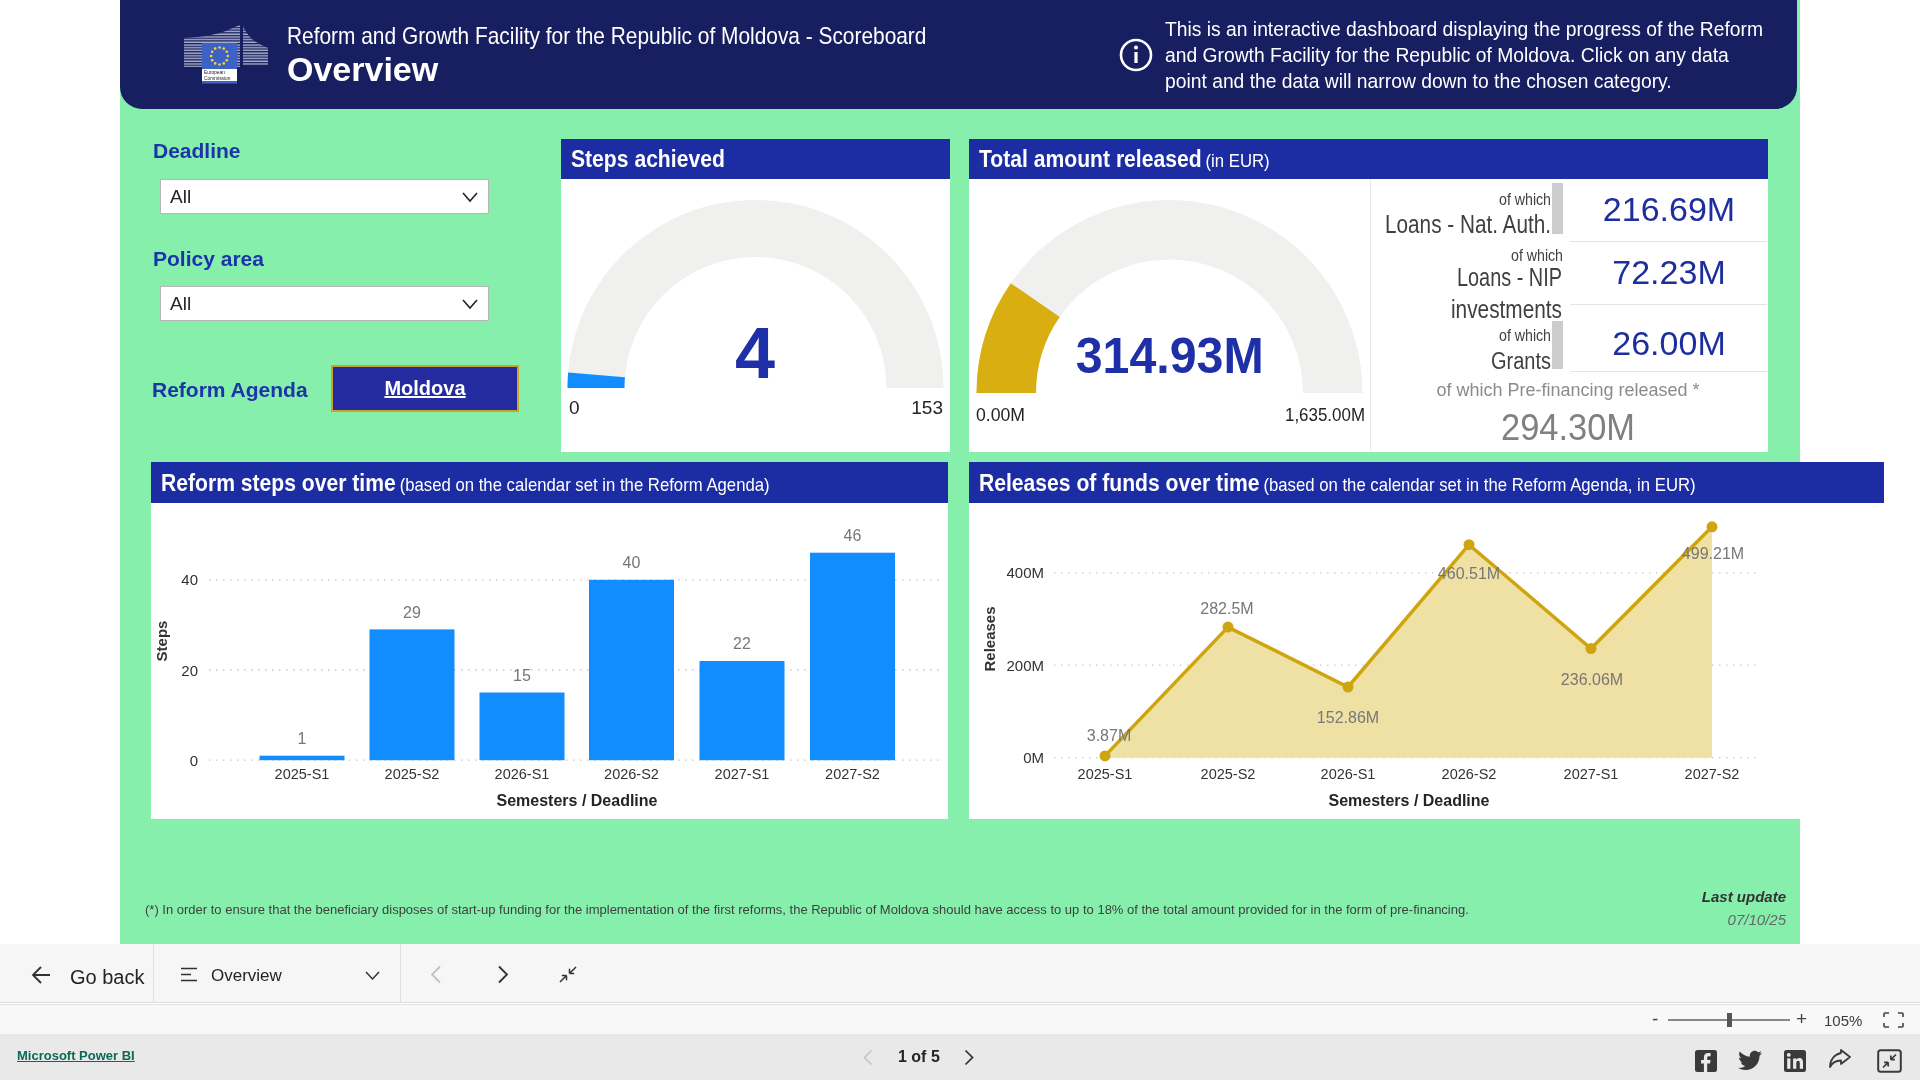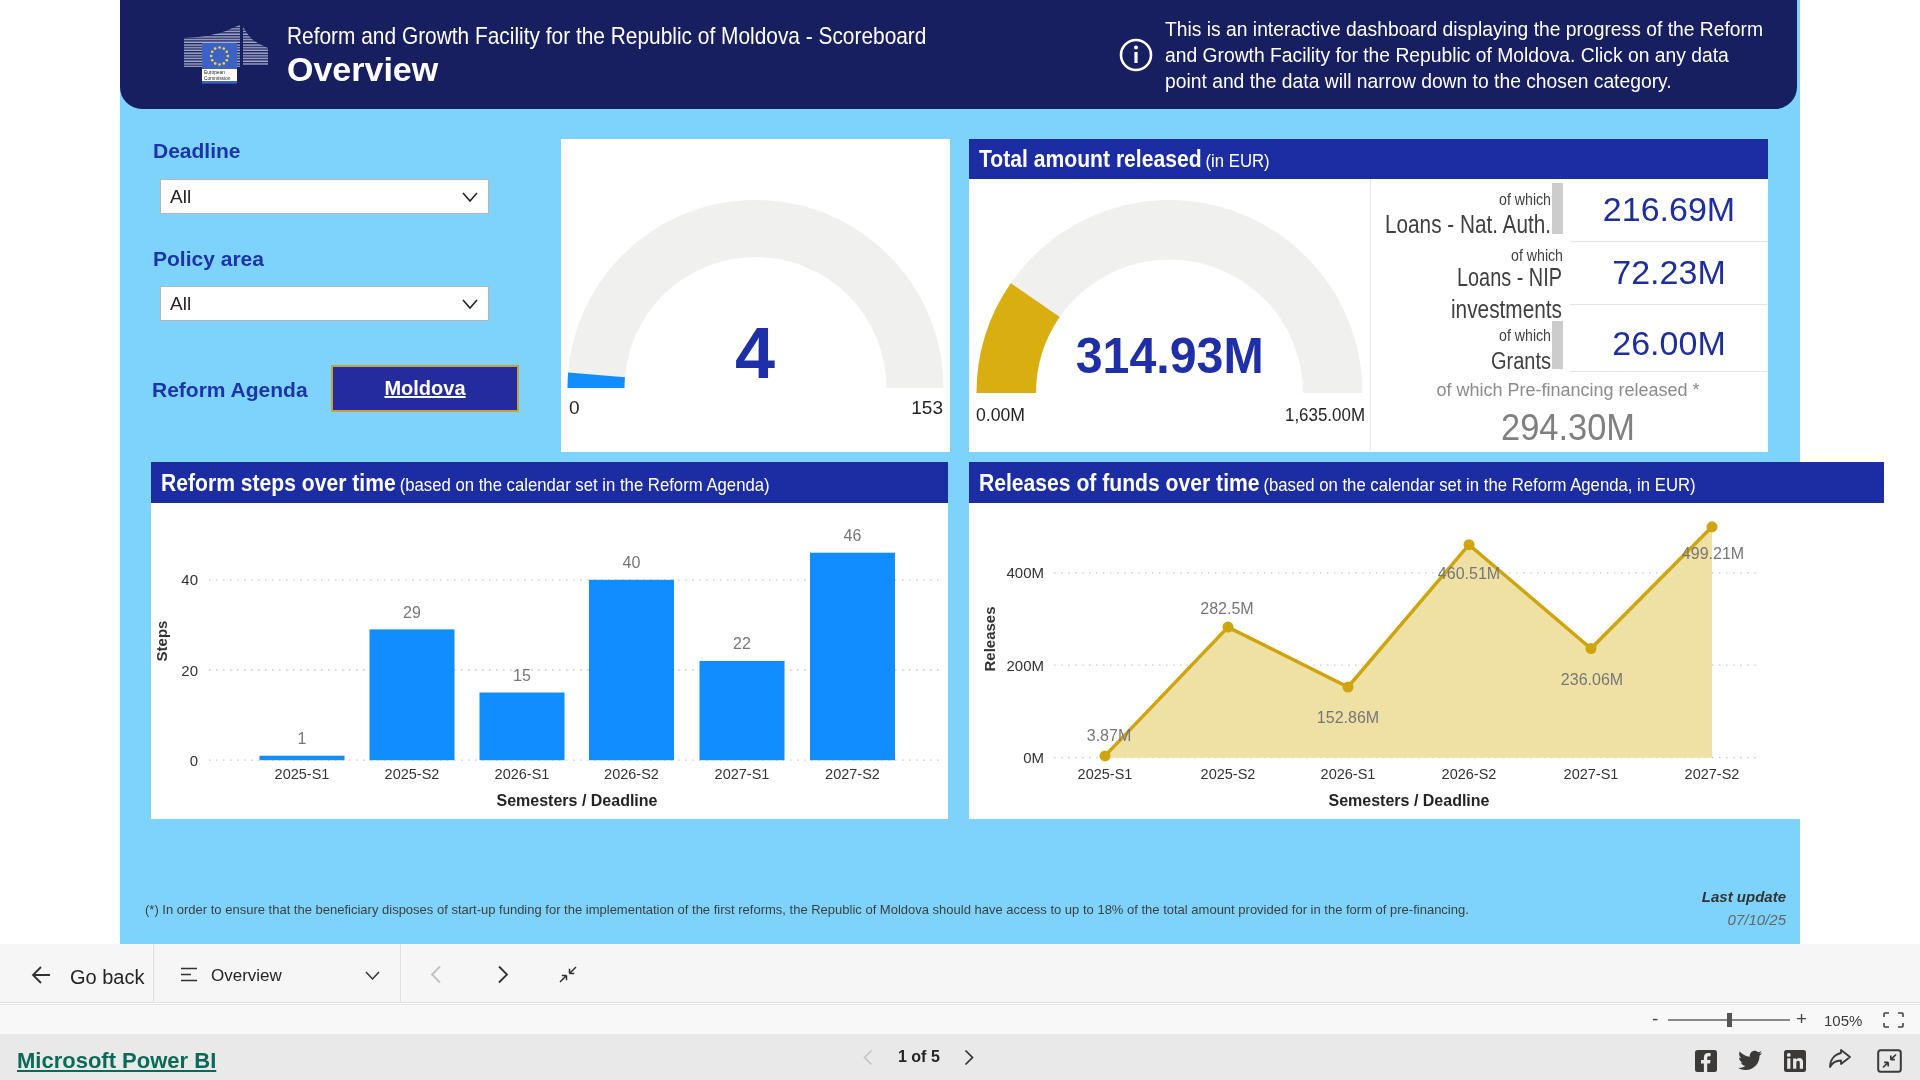--- a/index.html
+++ b/index.html
@@ -1,18 +1,18 @@
 <!DOCTYPE html>
 <html><head>
 <meta charset="utf-8">
 <style>
 * { margin:0; padding:0; box-sizing:border-box; }
 html,body { width:1920px; height:1080px; background:#fff; font-family:"Liberation Sans", sans-serif; overflow:hidden; }
 .abs { position:absolute; }
-#canvas { position:absolute; left:120px; top:0; width:1680px; height:944px; background:#7dd3fc; }
+#canvas { position:absolute; left:120px; top:0; width:1680px; height:944px; background:#86efac; }
 #hdr { position:absolute; left:0; top:0; width:1677px; height:109px; background:#181f61; border-radius:0 0 22px 22px; color:#fff; }
 .card { position:absolute; background:#fff; }
 .chead { position:absolute; left:0; top:0; width:100%; height:40px; background:#1c2da4; color:#fff; }
 .chead .w { display:inline-block; transform:scaleX(0.88); transform-origin:0 50%; white-space:nowrap; }
 .chead .t { font-weight:bold; font-size:24px; }
 .chead .s { font-weight:normal; font-size:19px; }
 .slabel { position:absolute; font-weight:bold; font-size:21px; color:#1d34a9; }
 .dd { position:absolute; left:40px; width:329px; height:35px; background:#fff; border:1px solid #b6b6b6; font-size:19px; color:#252423;text-align:center; }
 .dd span { position:absolute; left:9px; top:6px; }
 .dd svg { position:absolute; right:10px; top:10px; }
@@ -78,20 +78,23 @@
       <svg width="16" height="14" viewBox="0 0 16 14">
         <path d="M1 3 L8 11 L15 3" stroke="#252423" stroke-width="1.6" fill="none"></path>
       </svg>
     </div>
   <div class="slabel" style="left:32px; top:378px;">Reform Agenda</div>
   <div class="abs" style="left:211px; top:365px; width:188px; height:47px; background:#242b9f; border:2px solid #c9a332; display:flex; align-items:center; justify-content:center;">
     <span style="color:#fff; font-weight:bold; font-size:20px; text-decoration:underline;">Moldova</span>
   </div>
 
   <div class="card" style="left:441px; top:139px; width:389px; height:313px;">
+    <div class="chead">
+        <div class="abs" style="left:10px; top:6px;"><span class="w"><span class="t">Steps achieved</span></span></div>
+      </div>
     <svg class="abs" style="left:0; top:40px;" width="389" height="273" viewBox="0 0 389 273">
       <path d="M 6.50 209.00 A 188.00 188.00 0 0 1 382.50 209.00 L 325.50 209.00 A 131.00 131.00 0 0 0 63.50 209.00 Z" fill="#f0f0ee"></path>
       <path d="M 6.50 209.00 A 188.00 188.00 0 0 1 7.13 193.58 L 63.94 198.25 A 131.00 131.00 0 0 0 63.50 209.00 Z" fill="#118DFF"></path>
       <text x="194" y="199" text-anchor="middle" font-size="72" font-weight="bold" fill="#1f2fa7">4</text>
       <text x="8" y="235" font-size="19" fill="#252423">0</text>
       <text x="382" y="235" text-anchor="end" font-size="19" fill="#252423">153</text>
     </svg>
   </div>
 
   <div class="card" style="left:849px; top:139px; width:799px; height:313px;">
@@ -236,21 +239,21 @@
   <div class="abs" style="left:1668px; top:14px; width:122px; height:2px; background:#888;"></div>
   <div class="abs" style="left:1727px; top:8px; width:5px; height:14px; background:#555;"></div>
   <div class="abs" style="left:1796px; top:3px; font-size:19px; color:#444;">+</div>
   <div class="abs" style="left:1824px; top:7px; font-size:15px; color:#3b3b3b;">105%</div>
   <svg class="abs" style="left:1883px; top:7px;" width="21" height="16" viewBox="0 0 21 16">
       <path d="M6 1 L2 1 Q1 1 1 2 L1 5 M15 1 L19 1 Q20 1 20 2 L20 5 M6 15 L2 15 Q1 15 1 14 L1 11 M15 15 L19 15 Q20 15 20 14 L20 11" stroke="#444" stroke-width="1.6" fill="none"></path>
     </svg>
 </div>
 
 <div class="abs" id="footer" style="left:0; top:1034px; width:1920px; height:46px; background:#e9e9e9;">
-  <div class="abs" style="left:17px; top:14px; font-size:22px; font-weight:bold; color:#0b6a57; text-decoration:underline;">Microsoft Power BI</div>
+  <div class="abs" style="left:17px; top:14px; font-size:13px; font-weight:bold; color:#0b6a57; text-decoration:underline;">Microsoft Power BI</div>
   <svg class="abs" style="left:863px; top:15px;" width="10" height="17" viewBox="0 0 10 17">
       <path d="M8.5 1.5 L1.5 8.5 L8.5 15.5" stroke="#c8c6c4" stroke-width="1.7" fill="none"></path>
     </svg>
   <div class="abs" style="left:898px; top:14px; font-size:16px; font-weight:bold; color:#252423;">1 of 5</div>
   <svg class="abs" style="left:964px; top:15px;" width="10" height="17" viewBox="0 0 10 17">
       <path d="M1.5 1.5 L8.5 8.5 L1.5 15.5" stroke="#323130" stroke-width="1.7" fill="none"></path>
     </svg>
 
   <svg class="abs" style="left:1695px; top:16px;" width="22" height="22" viewBox="0 0 22 22">
       <rect width="22" height="22" rx="2.5" fill="#3b3a39"></rect>

